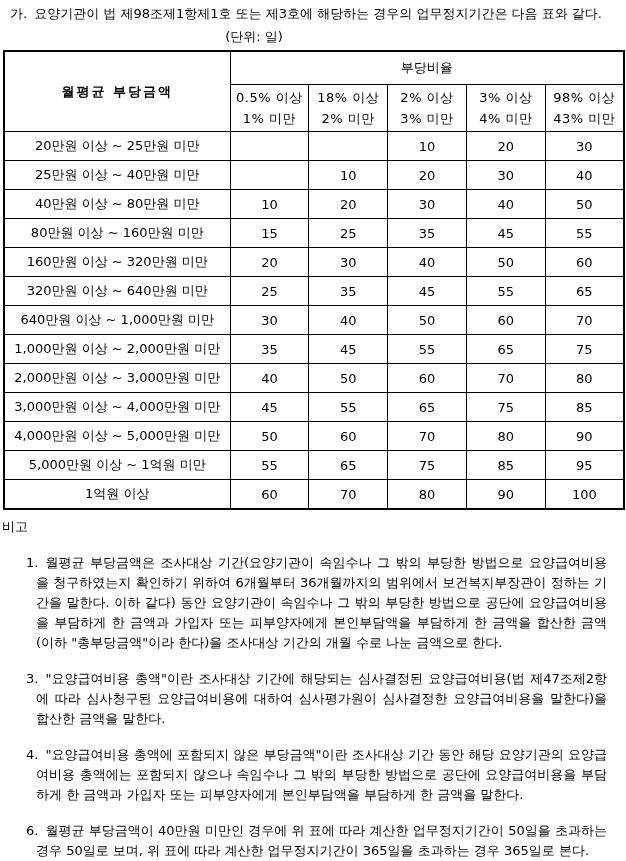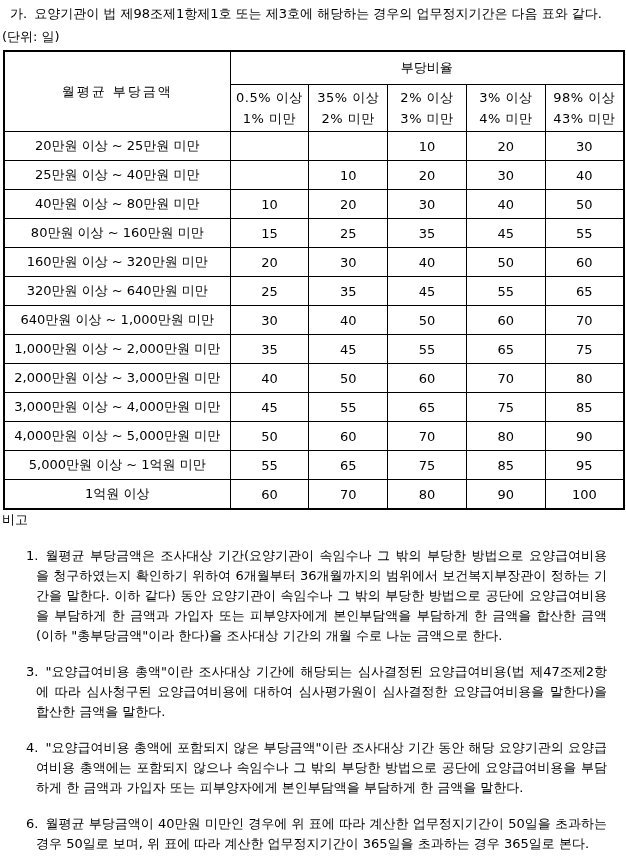--- a/index.html
+++ b/index.html
@@ -29,48 +29,49 @@
     text-indent: -23px;
     line-height: 21px;
     text-align: justify;
   }
   .heading .h-no { margin-right: 7px; }
 
   
   .unit {
     margin: 5px 0 6px 0;
     padding-right: 118px;
-    text-align: left;
+    text-align: center;
     line-height: 15px;
   }
 
   
   table.penalty {
     border-collapse: collapse;
     table-layout: fixed;
     width: 622px;
     margin-left: 1px;
     border: 2px solid #000;
   }
   table.penalty td {
     border: 1px solid #000;
     text-align: center;
     vertical-align: middle;
     padding: 0;
     overflow: hidden;
     white-space: nowrap;
   }
   col.c0 { width: 226px; }
-  td.rowhead { letter-spacing: 2px; }
+  td.rowhead { letter-spacing: 2px; font-weight: bold; }
   td.grouphead { height: 32px; }
   tr.subhead td { height: 46px; line-height: 21px; letter-spacing: 0.5px; }
   tr.d td { height: 28px; }
 
   
   .notes-title {
+    margin-top: 7px;
     line-height: 20px;
   }
   .note {
     margin: 16px;
     padding-left: 18px;
     padding-right: 1px;
     text-indent: -10px;
     line-height: 20px;
     text-align: justify;
   }
@@ -98,21 +99,21 @@
       <tr>
         <td rowspan="2" class="rowhead">월평균 부당금액</td>
         <td colspan="5" class="grouphead">부당비율</td>
       </tr>
       <tr class="subhead">
         <td>
             <div>0.5% 이상</div>
             <div>1% 미만</div>
           </td>
         <td>
-            <div>35% 이상</div>
+            <div>18% 이상</div>
             <div>2% 미만</div>
           </td>
         <td>
             <div>2% 이상</div>
             <div>3% 미만</div>
           </td>
         <td>
             <div>3% 이상</div>
             <div>4% 미만</div>
           </td>

